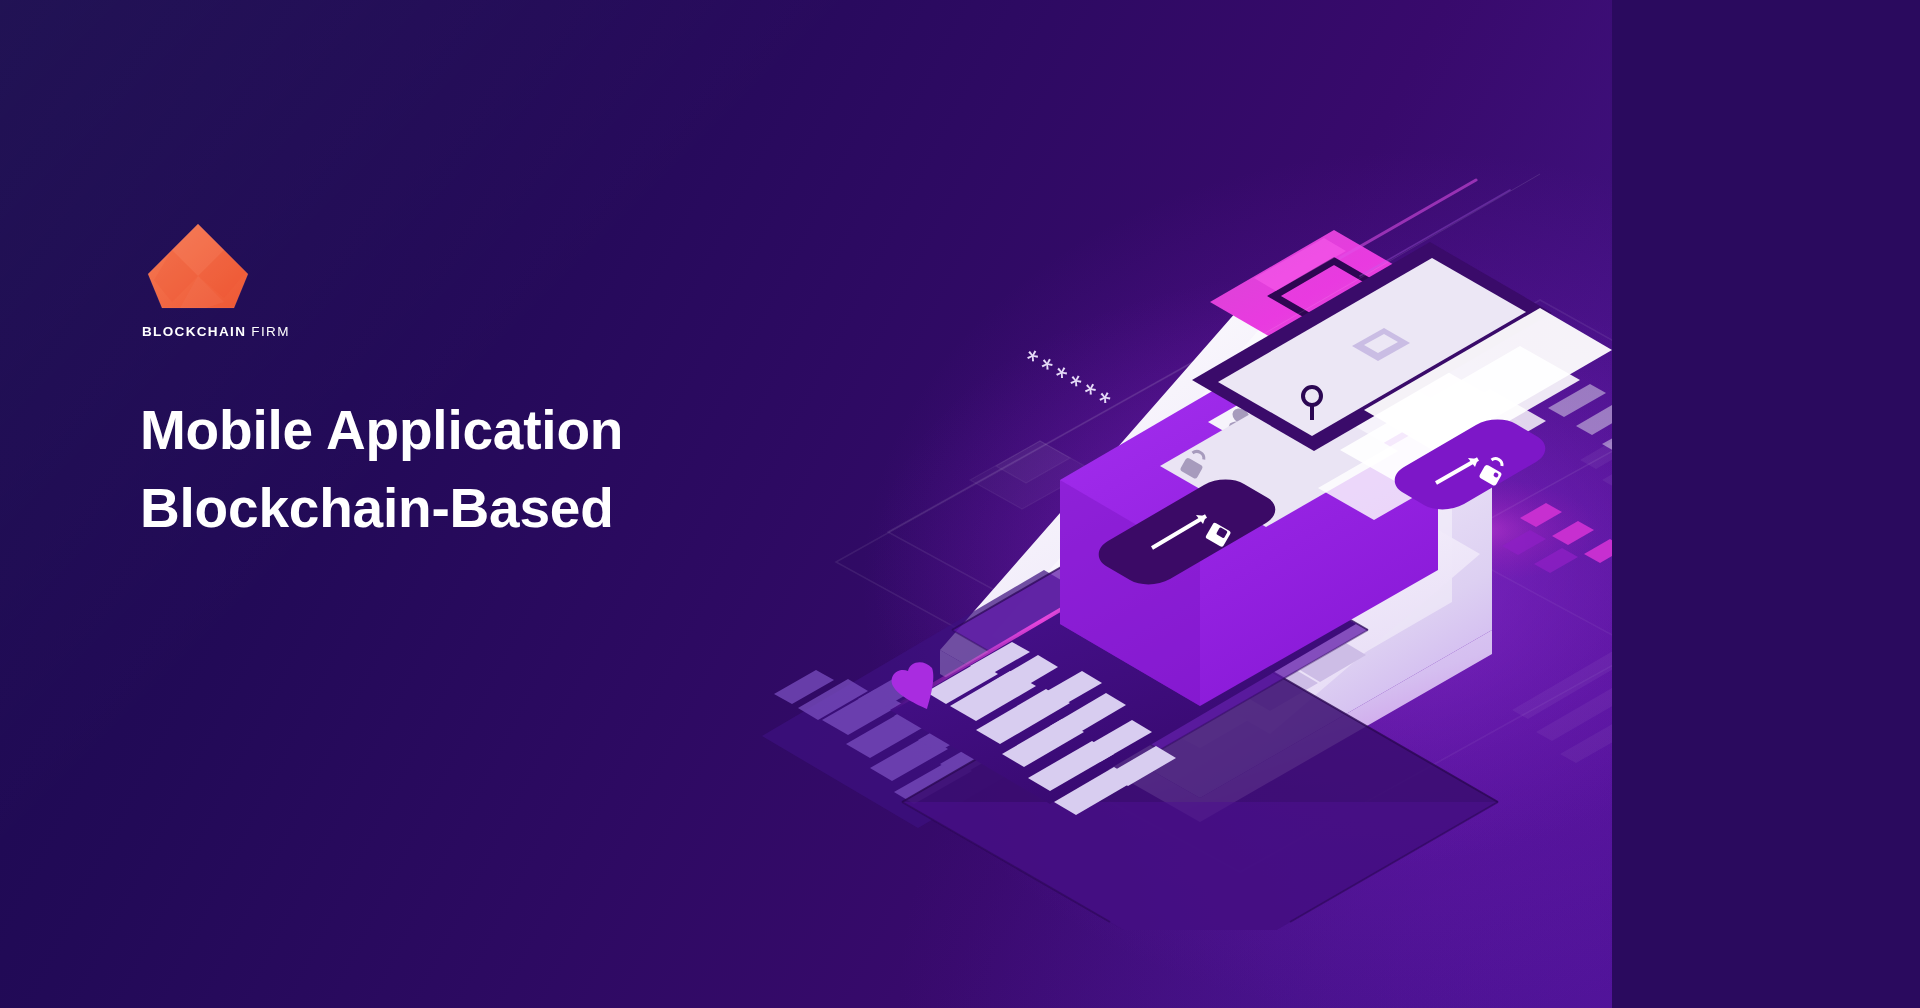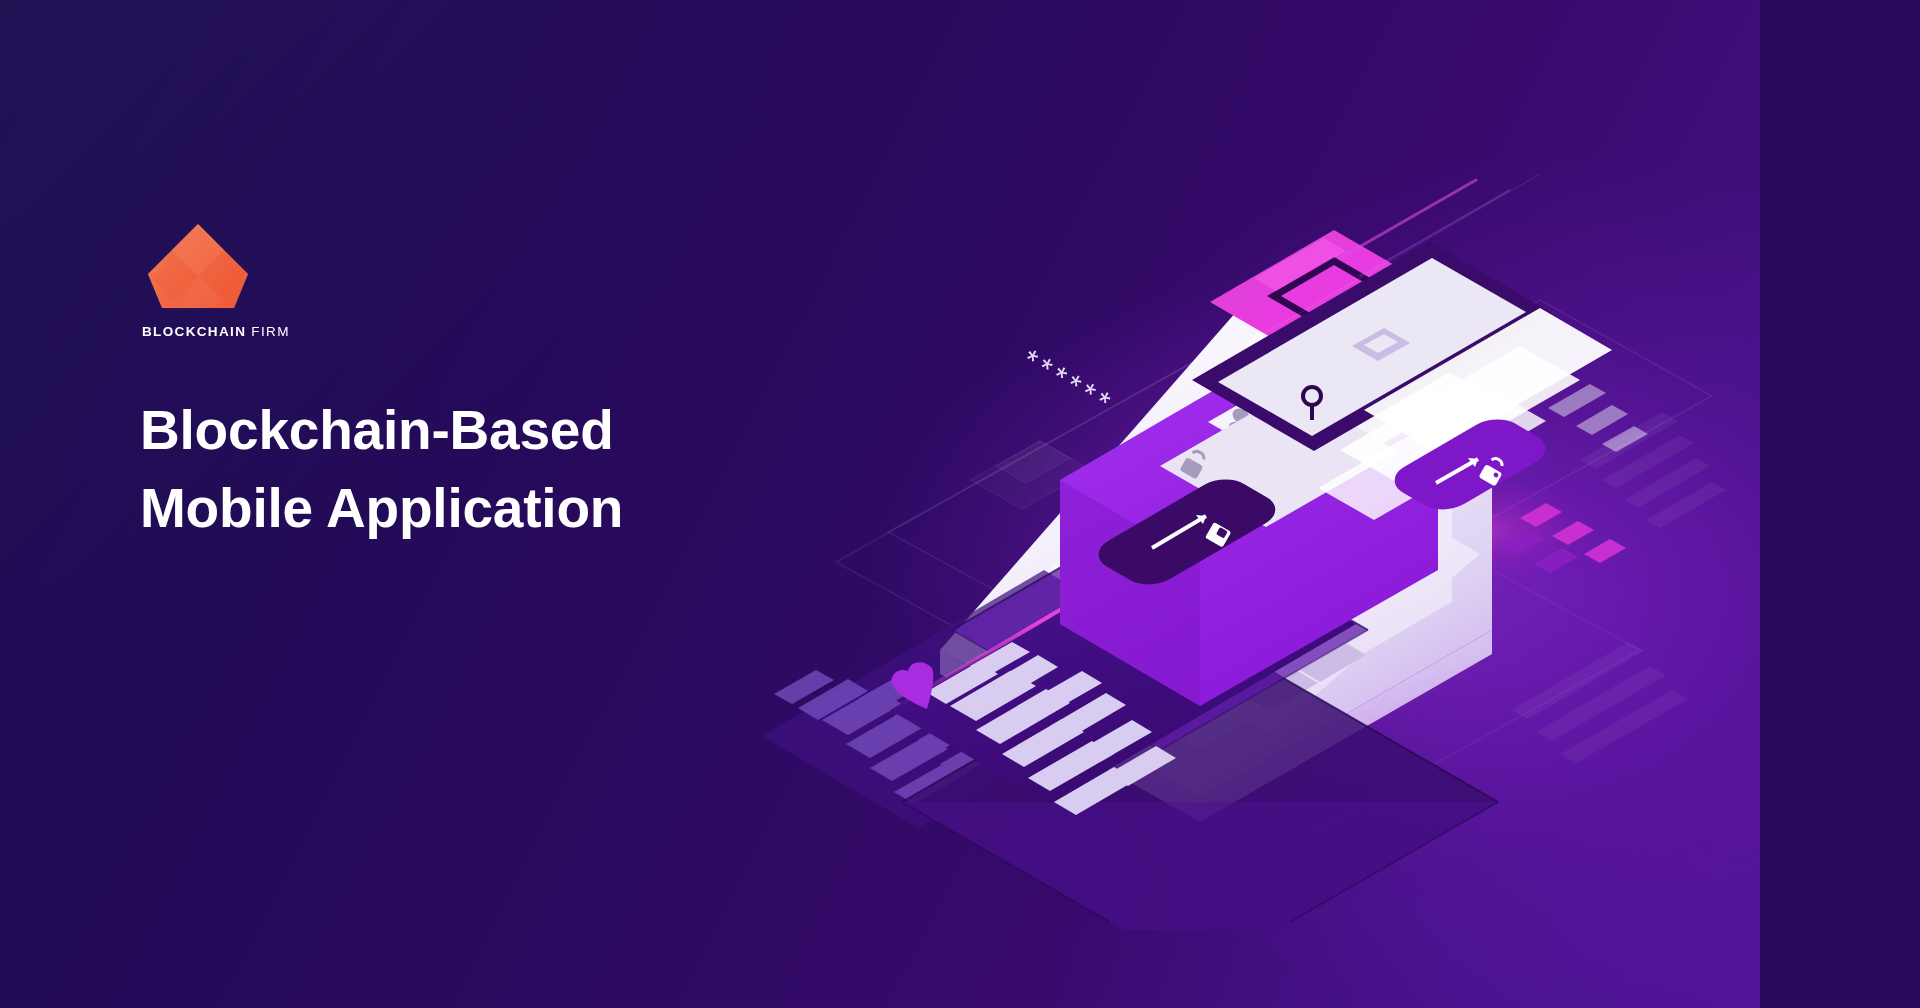--- a/index.html
+++ b/index.html
@@ -6,21 +6,21 @@
   * { margin:0; padding:0; box-sizing:border-box; }
   html, body { width:1920px; height:1008px; overflow:hidden; }
   body {
     font-family: "Liberation Sans", sans-serif;
     background:#2a0a5e;
   }
 
   
   #banner {
     position:relative;
-    width:1760px; height:1008px;
+    width:1612px; height:1008px;
     overflow:hidden;
     background:
       radial-gradient(ellipse 900px 700px at 88% 58%, rgba(120,25,190,0.55) 0%, rgba(120,25,190,0.0) 62%),
       radial-gradient(ellipse 1100px 900px at 100% 100%, rgba(86,20,160,0.75) 0%, rgba(86,20,160,0) 65%),
       linear-gradient(117deg, #190a4e 0%, #220a57 26%, #2d0a62 48%, #380a6c 68%, #40117f 85%, #451289 100%);
   }
   
   #sheen {
     position:absolute; inset:0;
     background:linear-gradient(135deg, rgba(255,255,255,0.035) 0%, rgba(255,255,255,0) 34%);
@@ -84,22 +84,22 @@
           <path d="M52 54 L78 80 L60 86 L34 86 Z" fill="#f6846a" opacity="0.28"></path>
         </g>
         <path d="M52 2 L102 52 L88 86 L16 86 L2 52 Z" fill="none" stroke="rgba(255,255,255,0.06)" stroke-width="1"></path>
       </svg>
       <div id="logo-wordmark">
         <span class="wm-strong">BLOCKCHAIN</span><span> </span><span class="wm-light">FIRM</span>
       </div>
     </div>
 
     <h1 id="headline">
+      <span class="hl-line">Mobile Application</span>
       <span class="hl-line">Blockchain-Based</span>
-      <span class="hl-line">Mobile Application</span>
     </h1>
   </div>
 
   <div id="illustration">
     <svg viewBox="0 0 1280 780">
       <defs>
         <linearGradient id="phoneG" x1="0.15" y1="0" x2="0.8" y2="1">
           <stop offset="0" stop-color="#ffffff"></stop>
           <stop offset="0.45" stop-color="#f2edfa"></stop>
           <stop offset="0.78" stop-color="#ddd0f2"></stop>

